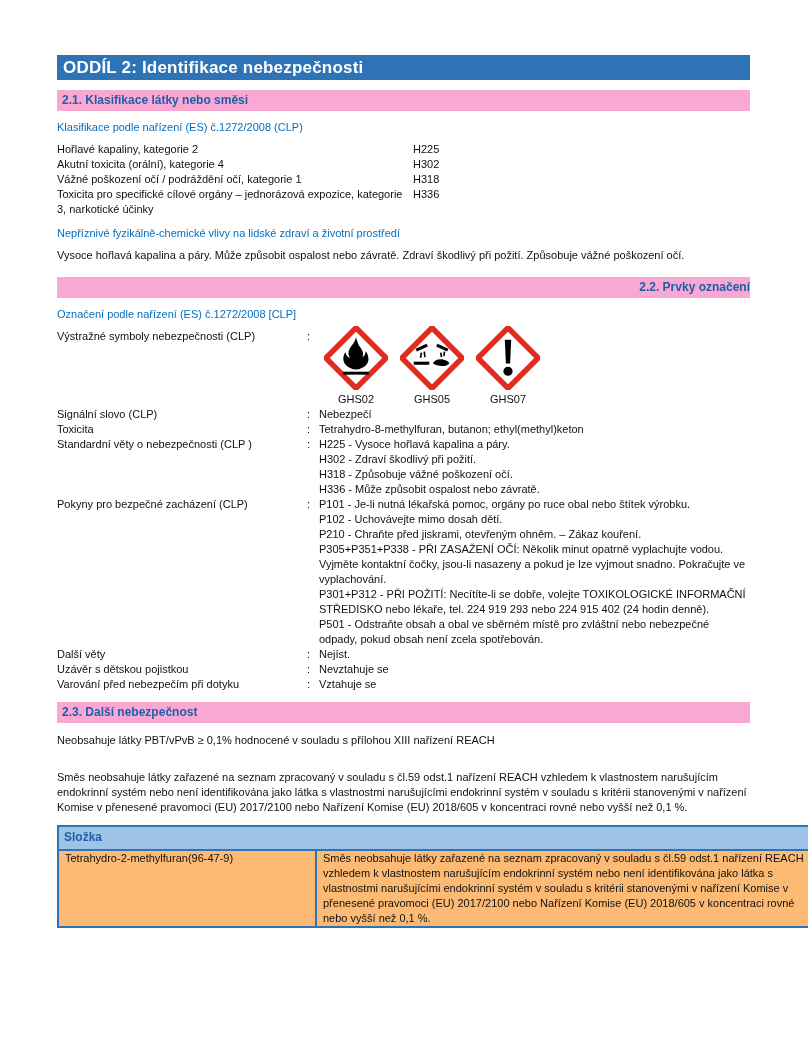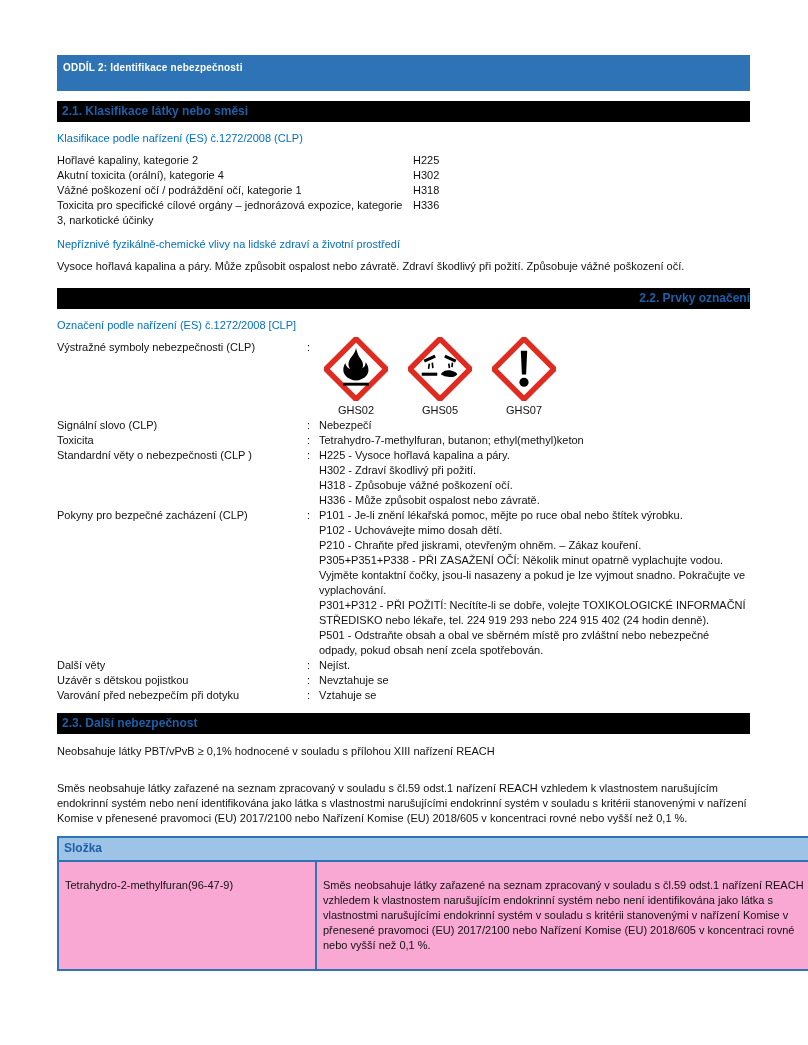--- a/index.html
+++ b/index.html
@@ -7,26 +7,26 @@
   body {
     width: 808px; height: 1045px;
     font-family: "Liberation Sans", sans-serif;
     font-size: 11px; color: #111;
     position: relative;
   }
   .page { position: absolute; left: 57px; top: 55px; width: 693px; }
 
   .banner-main {
     background: #2D73B5; color: #fff;
-    font-size: 10px; font-weight: bold;
-    height: 36px; line-height: 25px;
+    font-size: 17px; font-weight: bold;
+    height: 25px; line-height: 25px;
     padding-left: 6px; letter-spacing: 0.2px;
   }
   .banner-sub {
-    background: #000000; color: #1F5FA8;
+    background: #f9a8d4; color: #1F5FA8;
     font-size: 12px; font-weight: bold;
     height: 21px; line-height: 21px;
     padding-left: 5px;
   }
   .mt10 { margin-top: 10px; }
   .mt8  { margin-top: 8px; }
   .mt14 { margin-top: 14px; text-align: right; }
 
   .blue-heading {
     color: #0070C0; font-weight: normal; font-size: 11px;
@@ -37,38 +37,38 @@
   .cls-row { display: flex; line-height: 15px; }
   .cls-name { width: 352px; }
   .cls-code { padding-left: 4px; }
 
   .kv-row { display: flex; line-height: 15px; margin: 0; }
   .kv-label { width: 250px; flex: 0 0 250px; }
   .kv-colon { width: 12px; flex: 0 0 12px; text-align: left; }
   .kv-values { flex: 1; }
   .kv-values > div { line-height: 15px; }
 
-  .picto-strip { display: flex; gap: 20px; margin-left: 5px; margin-top: -3px; }
+  .picto-strip { display: flex; gap: 12px; margin-left: 5px; margin-top: -3px; }
   .picto { width: 64px; text-align: center; }
   .picto svg { display: block; }
   .picto-label { font-size: 11px; margin-top: 2px; text-align: center; }
 
   .comp-table {
     margin-top: 10px; border-collapse: collapse; width: 764px;
     table-layout: fixed;
   }
   .comp-table th, .comp-table td {
     border: 2px solid #2E74B5; vertical-align: top;
     font-size: 11px; text-align: left;
   }
   .comp-table th {
     background: #9DC3E6; color: #1F5FA8; font-weight: bold;
     font-size: 12px; height: 24px; padding: 3px 5px;
   }
-  .comp-table td { padding: 16px 6px; line-height: 15px; background: #f9a8d4; }
+  .comp-table td { padding: 0 6px; line-height: 15px; background: #fdba74; }
   .col-name { width: 258px; }
 </style>
 </head>
 <body>
 
 <div class="page">
 
   <div class="banner-main">
     <span>ODDÍL 2: Identifikace nebezpečnosti</span>
   </div>
@@ -157,40 +157,40 @@
     <div class="kv-colon">:</div>
     <div class="kv-values">
         <div>Nebezpečí</div>
       </div>
   </div>
 
   <div class="kv-row">
     <div class="kv-label">Toxicita</div>
     <div class="kv-colon">:</div>
     <div class="kv-values">
-        <div>Tetrahydro-7-methylfuran, butanon; ethyl(methyl)keton</div>
+        <div>Tetrahydro-8-methylfuran, butanon; ethyl(methyl)keton</div>
       </div>
   </div>
 
   <div class="kv-row">
     <div class="kv-label">Standardní věty o nebezpečnosti (CLP )</div>
     <div class="kv-colon">:</div>
     <div class="kv-values">
       <div>H225 - Vysoce hořlavá kapalina a páry.</div>
       <div>H302 - Zdraví škodlivý při požití.</div>
       <div>H318 - Způsobuje vážné poškození očí.</div>
       <div>H336 - Může způsobit ospalost nebo závratě.</div>
     </div>
   </div>
 
   <div class="kv-row">
     <div class="kv-label">Pokyny pro bezpečné zacházení (CLP)</div>
     <div class="kv-colon">:</div>
     <div class="kv-values">
-      <div>P101 - Je-li znění lékařská pomoc, mějte po ruce obal nebo štítek výrobku.</div>
+      <div>P101 - Je-li nutná lékařská pomoc, orgány po ruce obal nebo štítek výrobku.</div>
       <div>P102 - Uchovávejte mimo dosah dětí.</div>
       <div>P210 - Chraňte před jiskrami, otevřeným ohněm. – Zákaz kouření.</div>
       <div>P305+P351+P338 - PŘI ZASAŽENÍ OČÍ: Několik minut opatrně vyplachujte vodou. Vyjměte kontaktní čočky, jsou-li nasazeny a pokud je lze vyjmout snadno. Pokračujte ve vyplachování.</div>
       <div>P301+P312 - PŘI POŽITÍ: Necítíte-li se dobře, volejte TOXIKOLOGICKÉ INFORMAČNÍ STŘEDISKO nebo lékaře, tel. 224 919 293 nebo 224 915 402 (24 hodin denně).</div>
       <div>P501 - Odstraňte obsah a obal ve sběrném místě pro zvláštní nebo nebezpečné odpady, pokud obsah není zcela spotřebován.</div>
     </div>
   </div>
 
   <div class="kv-row">
     <div class="kv-label">Další věty</div>

